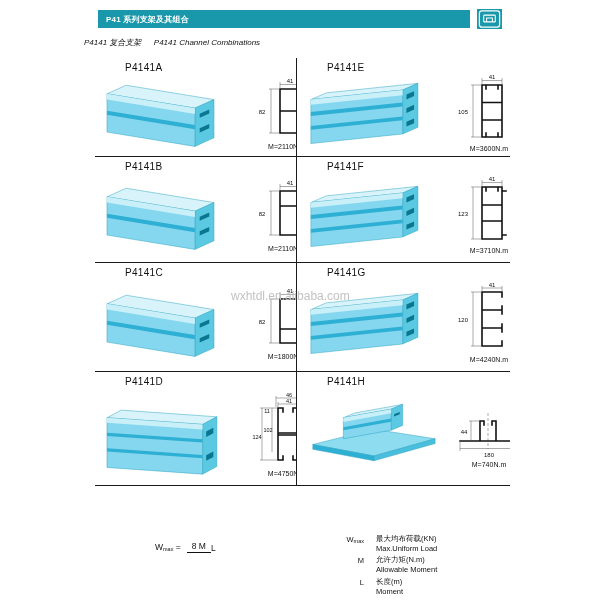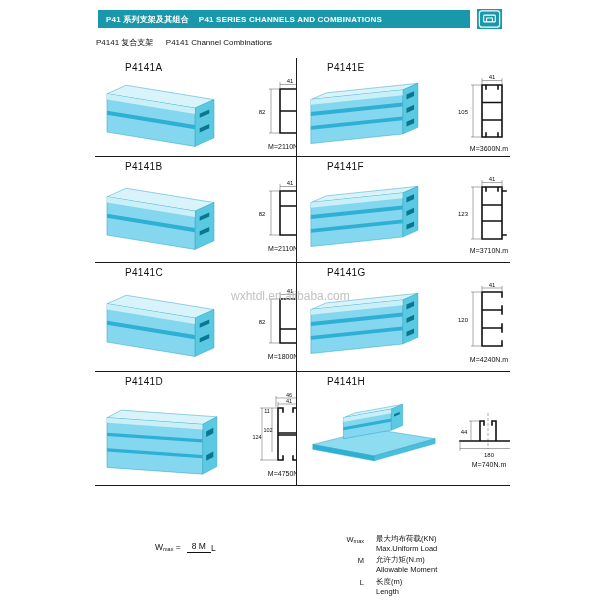--- a/index.html
+++ b/index.html
@@ -12,21 +12,21 @@
     position:absolute;left:98px;top:10px;width:372px;height:18px;
     background:#1898aa;color:#fff;display:flex;align-items:center;
     padding-left:8px;box-sizing:border-box;font-size:8px;font-weight:bold;
     letter-spacing:.2px;white-space:nowrap;overflow:hidden;
   }
   .header-bar .gap{display:inline-block;width:10px;}
   .logo{
     position:absolute;left:477px;top:9px;width:25px;height:20px;
     background:#1898aa;display:flex;align-items:center;justify-content:center;
   }
-  .subtitle{position:absolute;left:96px;top:37px;font-size:8px;white-space:nowrap;}
+  .subtitle{position:absolute;left:84px;top:37px;font-size:8px;white-space:nowrap;font-style:italic;}
   .subtitle .gap{display:inline-block;width:8px;}
 
   .grid{
     position:absolute;left:95px;top:58px;width:415px;
     display:grid;grid-template-columns:202px 213px;
     grid-template-rows:99px 106px 109px 114px;
   }
   .cell{position:relative;border-bottom:1px solid #1a1a1a;box-sizing:border-box;overflow:hidden;}
   .cell.left{border-right:1px solid #1a1a1a;}
   .code{position:absolute;left:30px;top:4px;font-size:10px;letter-spacing:.3px;}
@@ -62,21 +62,20 @@
   .lrow{display:flex;margin-bottom:1px;}
   .lsym{width:36px;text-align:right;margin-right:12px;padding-top:1px;}
   .ldesc div{line-height:1.35;white-space:nowrap;}
 </style>
 </head>
 <body>
 
 <div class="header-bar">
   <span>P41 系列支架及其组合</span>
   <span class="gap"></span>
-  <span>P41 SERIES CHANNELS AND COMBINATIONS</span>
 </div>
 
 <div class="logo">
   <svg viewBox="0 0 26 20" width="25" height="20">
     <rect x="2.5" y="1.5" width="21" height="17" rx="2.5" fill="none" stroke="#fff" stroke-width="1.3"></rect>
     <path d="M7,6 H19 M7,6 V13 M19,6 V13 M7,13 H10 V9 H16 V13 H19 M10,13 H16" stroke="#fff" fill="none" stroke-width="1.1"></path>
   </svg>
 </div>
 
 <div class="subtitle">
@@ -335,16 +334,16 @@
     <div class="lsym"><span>M</span><span class="subscript"></span></div>
     <div class="ldesc">
       <div>允许力矩(N.m)</div>
       <div>Allowable Moment</div>
     </div>
   </div>
   <div class="lrow">
     <div class="lsym"><span>L</span><span class="subscript"></span></div>
     <div class="ldesc">
       <div>长度(m)</div>
-      <div>Length</div>
+      <div>Moment</div>
     </div>
   </div>
 </div>
 
 </body></html>

